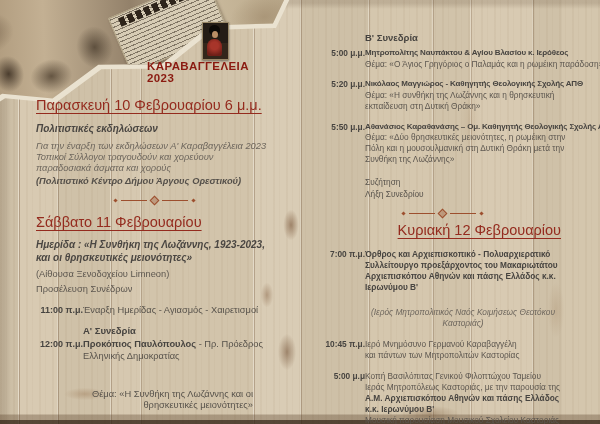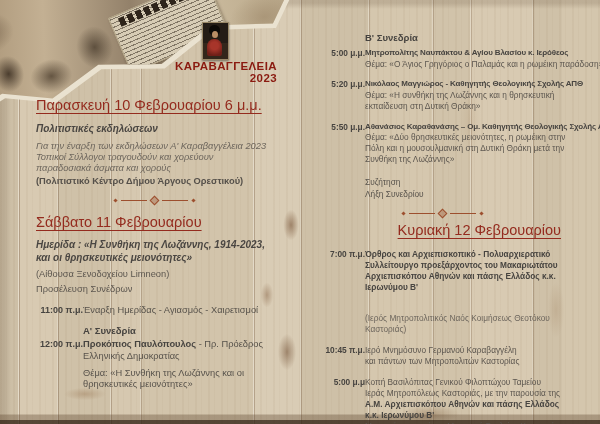--- a/index.html
+++ b/index.html
@@ -69,60 +69,60 @@
     background:repeating-linear-gradient(90deg,#2e241a 0 6px, rgba(0,0,0,0) 6px 9px);}
   
   .portrait{position:absolute;left:202px;top:22px;width:25px;height:36px;
     background:linear-gradient(180deg,#241c16 0 55%,#33261b 55% 100%);
     border:1px solid #9a8868;box-shadow:0 1px 2px rgba(0,0,0,.45);}
   .p-hood{position:absolute;left:6px;top:2px;width:11px;height:10px;background:#0d0a08;border-radius:50% 50% 40% 40%;}
   .p-face{position:absolute;left:9px;top:8px;width:6px;height:7px;background:#b98e66;border-radius:50%;}
   .p-vest{position:absolute;left:4px;top:16px;width:15px;height:17px;border-radius:45% 45% 15% 15%;
     background:radial-gradient(circle at 50% 40%, #a8352a 0 30%, #6f1f18 75%);}
   
-  .title{position:absolute;left:147px;top:60px;width:130px;text-align:right;
+  .title{position:absolute;left:147px;top:60px;width:130px;text-align:left;
     font-weight:bold;font-size:11.5px;letter-spacing:.4px;color:#8a1a10;}
   
   .col{position:absolute;color:#57524b;}
   .col-left{left:36px;top:96px;width:237px;}
   .col-right{left:323px;top:32px;width:238px;}
   .h1{font-size:14.5px;font-weight:normal;color:#942b1e;text-decoration:underline;
       text-underline-offset:3px;text-decoration-thickness:1px;line-height:18px;}
   .sub{margin-top:9px;font-size:10px;font-weight:bold;font-style:italic;color:#4a4642;}
   .it-lines{margin-top:7px;font-size:9.3px;font-style:italic;line-height:1.2;color:#6d665d;}
-  .venue-bold{margin-top:2px;font-size:9.3px;font-weight:bold;color:#55504a;}
+  .venue-bold{margin-top:2px;font-size:9.3px;font-weight:bold;font-style:italic;color:#55504a;}
   .orn{display:flex;align-items:center;justify-content:center;gap:4px;margin-top:11px;height:7px;}
   .o-line{height:1px;background:#9d4f2e;width:26px;}
   .o-dia{width:5px;height:5px;border:1px solid #9d4f2e;background:rgba(157,79,46,.35);transform:rotate(45deg);}
   .o-dot{width:3px;height:3px;background:#9d4f2e;transform:rotate(45deg);}
   .mt9{margin-top:9px;} 
   .event{margin-top:8px;font-size:10px;font-weight:bold;font-style:italic;line-height:1.25;color:#4a4642;}
   .plain{font-size:9.3px;line-height:1.25;color:#5c564f;}
   .plain.v2{margin-top:5px;} .plain.nt{margin-top:3px;}
   .row{display:flex;margin-top:9px;font-size:9.3px;line-height:1.25;}
   .row .time{flex:0 0 47px;font-weight:bold;font-size:9px;color:#474440;text-align:right;}
   .row .cnt{flex:1;}
   .session{margin-top:9px;padding-left:47px;font-size:9.5px;font-weight:bold;color:#474440;}
   .mt3{margin-top:3px;}
   b{color:#474440;}
-  .theme{margin-top:5px;padding-left:47px;font-size:9.3px;line-height:1.25;}
+  .theme{margin-top:26px;padding-left:47px;font-size:9.3px;line-height:1.25;text-align:right;}
   .theme .tw{display:block;max-width:170px;}
   
   .col-right .row{margin-top:10px;font-size:8.3px;line-height:1.32;}
   .col-right .row .time{flex:0 0 42px;font-size:8.3px;}
   .col-right .session{padding-left:42px;margin-top:0;}
   .col-right .name{font-weight:bold;color:#474440;font-size:8px;letter-spacing:-.15px;white-space:nowrap;display:block;}
   .col-right .thm{display:block;max-width:212px;color:#5c564f;}
   .col-right .thm.nowrap{white-space:nowrap;max-width:none;}
   .col-right .disc{margin-top:12px;padding-left:42px;font-size:8.3px;}
   .col-right .clse{margin-top:2px;padding-left:42px;font-size:8.3px;}
   .col-right .mt5{margin-top:5px;}
   .col-right .orn{margin-top:11px;}
   .col-right .h1{display:block;margin-top:4px;text-align:right;}
-  .ven-it{display:block;margin-top:20px;color:#6d665d;max-width:226px;}
+  .ven-it{display:block;margin-top:14px;font-style:italic;color:#6d665d;max-width:226px;text-align:center;}
   .bold-blk{display:block;font-weight:bold;color:#474440;max-width:226px;}
   .txt-blk{display:block;max-width:226px;color:#5c564f;}
 </style>
 </head>
 <body>
 
 <div class="stage">
   <div class="wood"></div>
 
   <div class="collage-back"></div>
@@ -151,21 +151,21 @@
     <div class="orn">
       <i class="o-dot"></i>
       <i class="o-line"></i>
       <i class="o-dia"></i>
       <i class="o-line"></i>
       <i class="o-dot"></i>
     </div>
 
     <div class="h1 mt9">Σάββατο 11 Φεβρουαρίου</div>
     <div class="event">
-      <div>Ημερίδα : «Η Συνθήκη της Λωζάννης, 1914-2023,</div>
+      <div>Ημερίδα : «Η Συνθήκη της Λωζάννης, 1923-2023,</div>
       <div>και οι θρησκευτικές μειονότητες»</div>
     </div>
     <div class="plain v2">(Αίθουσα Ξενοδοχείου Limneon)</div>
     <div class="plain nt">Προσέλευση Συνέδρων</div>
 
     <div class="row">
       <span class="time">11:00 π.μ.</span>
       <span class="cnt">Έναρξη Ημερίδας - Αγιασμός - Χαιρετισμοί</span>
     </div>
 

